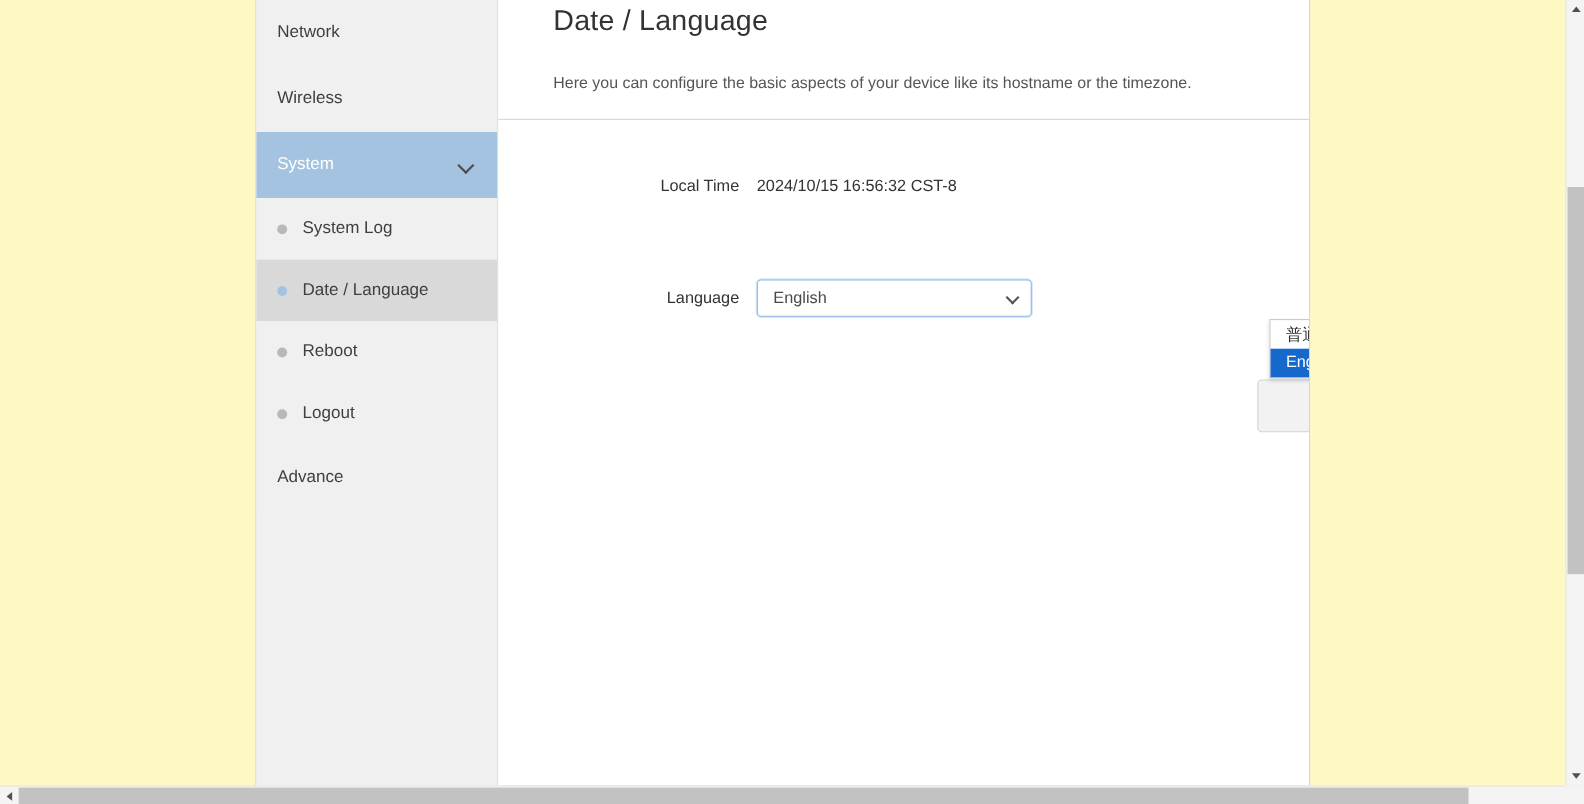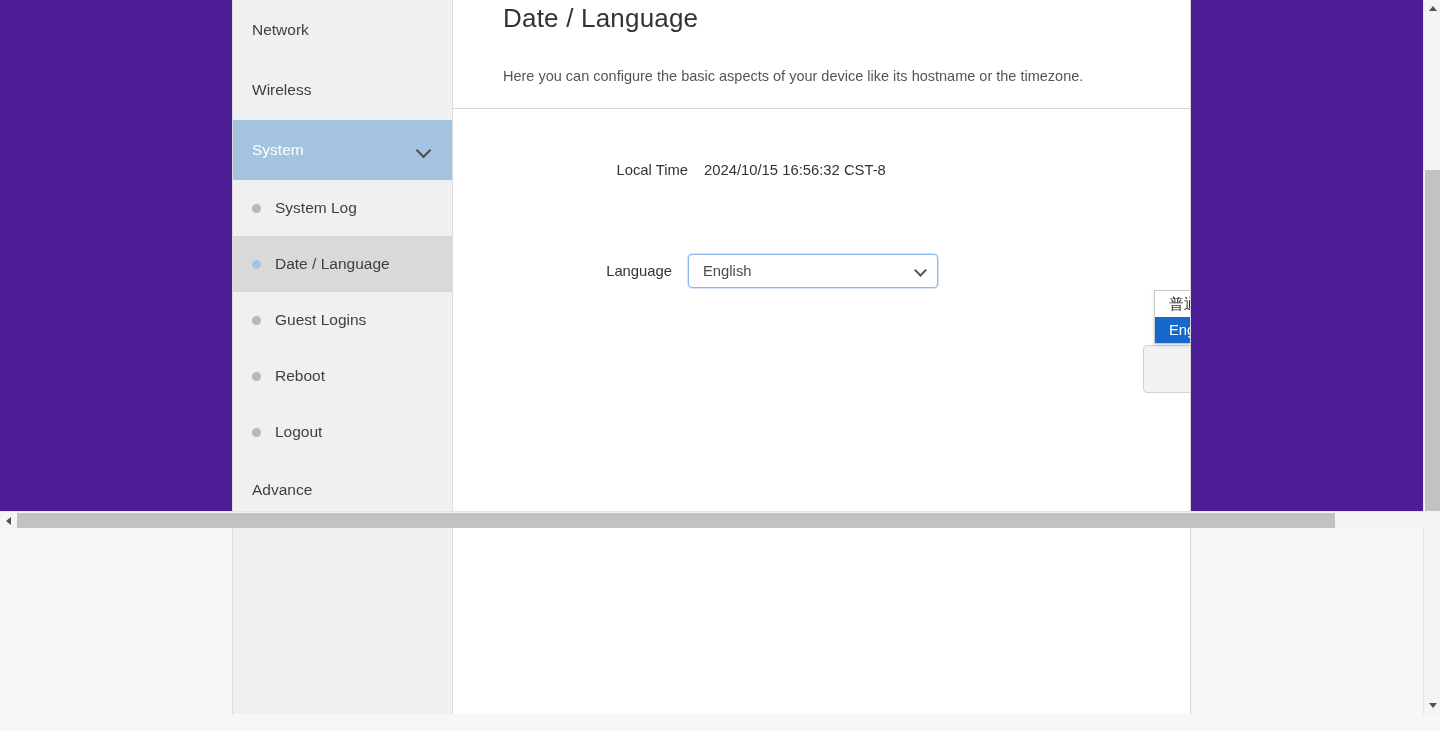--- a/index.html
+++ b/index.html
@@ -8,22 +8,22 @@
     width: 1440px;
     height: 731px;
     overflow: hidden;
     background: #f7f7f7;
     font-family: "Liberation Sans", sans-serif;
   }
 
   #page {
     position: relative;
     width: 1440px;
-    height: 528px;
-    background: #4c1d95;
+    height: 731px;
+    background: #fef9c3;
   }
 
   
   #sidebar {
     position: absolute;
     left: 232px;
     top: 0;
     width: 221px;
     height: 714px;
     background: #f0f0f0;
@@ -327,24 +327,20 @@
       <span class="bullet"></span>
       <span>System Log</span>
     </div>
 
 
     <div class="nav-sub selected">
       <span class="bullet"></span>
       <span>Date / Language</span>
     </div>
 
-    <div class="nav-sub">
-      <span class="bullet"></span>
-      <span>Guest Logins</span>
-    </div>
 
 
     <div class="nav-sub">
       <span class="bullet"></span>
       <span>Reboot</span>
     </div>
 
     <div class="nav-sub">
       <span class="bullet"></span>
       <span>Logout</span>
@@ -357,21 +353,21 @@
   </nav>
 
   <main id="content">
 
     <h1 id="page-title">Date / Language</h1>
 
     <p id="page-desc">Here you can configure the basic aspects of your device like its hostname or the timezone.</p>
 
     <div id="divider"></div>
 
-    <div class="form-row" style="left:0; top:162px;margin-left:16px;">
+    <div class="form-row" style="left:0; top:162px;">
       <span class="form-label">Local Time</span>
       <span class="static-value">2024/10/15 16:56:32 CST-8</span>
     </div>
 
 
     <div class="form-row" style="left:0; top:254px;">
       <span class="form-label">Language</span>
       <div class="select-box focused">
         <span>English</span>
         <span class="caret"></span>

